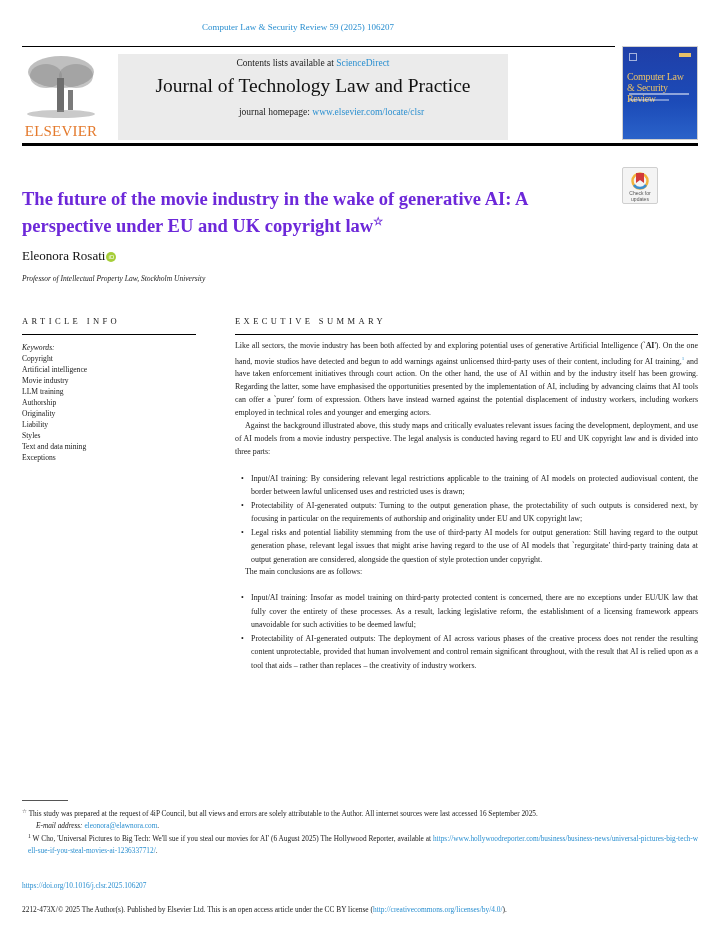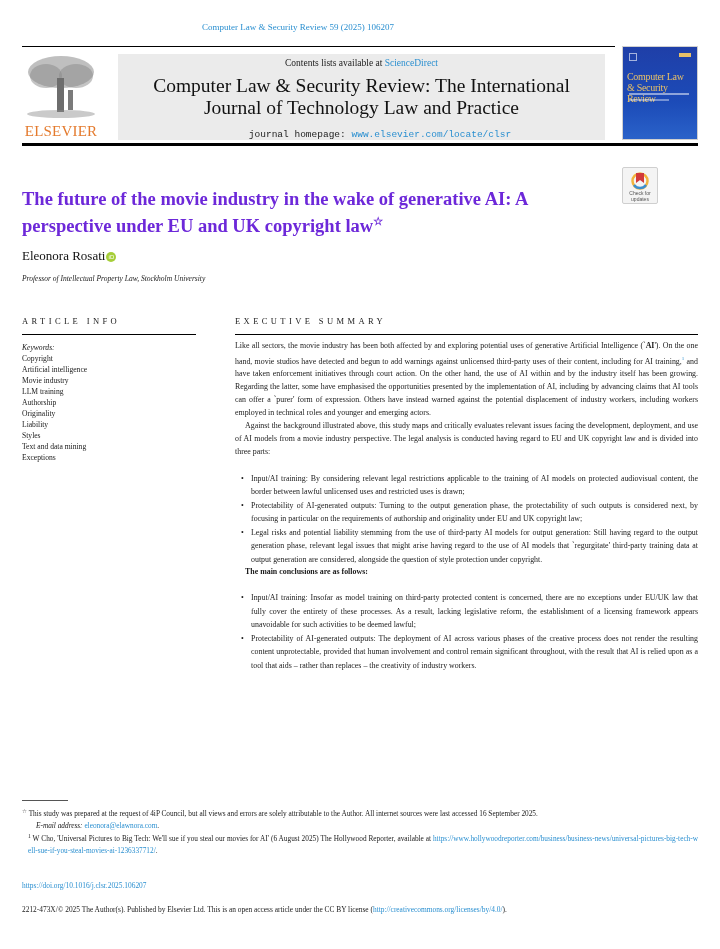--- a/index.html
+++ b/index.html
@@ -8,24 +8,24 @@
     a, .link { color: #2a8fd0; text-decoration: none; }
 
     .running-head { position: absolute; top: 22px; left: 0; width: 596px; text-align: center; font-size: 9px; color: #2a8fd0; }
 
     .masthead { position: absolute; top: 42px; left: 22px; width: 676px; height: 104px; }
     .masthead .rule-top { position: absolute; top: 4px; left: 0; width: 593px; height: 1px; background: #000; }
     .masthead .rule-bottom { position: absolute; top: 101px; left: 0; width: 676px; height: 3px; background: #000; }
     .logo { position: absolute; top: 12px; left: 0; width: 78px; height: 86px; }
     .logo .tree { position: absolute; top: 0; left: 2px; width: 74px; height: 66px; }
     .logo .wordmark { position: absolute; bottom: 0; left: 0; width: 78px; text-align: center; font-size: 15px; color: #e47a2d; letter-spacing: 0.2px; font-family: "Liberation Serif", serif; }
-    .banner { position: absolute; top: 12px; left: 96px; width: 487px; height: 86px; background: #ebebeb; text-align: center; }
+    .banner { position: absolute; top: 12px; left: 96px; width: 390px; height: 86px; background: #ebebeb; text-align: center; }
     .banner .contents { margin-top: 4px; font-size: 9.5px; color: #222; }
     .banner .journal-title { margin-top: 7px; font-size: 19.5px; line-height: 22px; color: #111; }
-    .banner .homepage { margin-top: 10px; font-size: 9.5px; font-family: Liberation Mono, monospace; color: #222; margin-left: 37px; }
+    .banner .homepage { margin-top: 10px; font-size: 9.5px; font-family: Liberation Serif, serif; color: #222; margin-left: 37px; }
     .cover { position: absolute; top: 4px; left: 600px; width: 76px; height: 94px; background: linear-gradient(180deg, #1f3fa8 0%, #1c4bb8 60%, #2a62c9 100%); border: 1px solid #d0d0d0; }
     .cover .cv-title { position: absolute; top: 24px; left: 4px; font-size: 10px; line-height: 11px; color: #e8c068; font-family: "Liberation Serif", serif; letter-spacing: -0.3px; }
     .cover .cv-small { position: absolute; top: 46px; left: 6px; width: 60px; height: 2px; background: rgba(255,255,255,0.5); }
     .cover .cv-small2 { position: absolute; top: 52px; left: 6px; width: 40px; height: 2px; background: rgba(255,255,255,0.4); }
     .cover .cv-tag { position: absolute; top: 6px; right: 6px; width: 12px; height: 4px; background: #e8c068; }
     .cover .cv-logo { position: absolute; top: 6px; left: 6px; width: 8px; height: 8px; border: 1px solid rgba(255,255,255,0.6); }
 
     .crossmark { position: absolute; top: 167px; left: 622px; width: 36px; height: 37px; background: #f4f4f4; border: 1px solid #cfcfcf; border-radius: 2px; text-align: center; }
     .crossmark svg { display: block; margin: 3px auto 0; }
     .crossmark .cm-label { font-family: "Liberation Sans", sans-serif; font-size: 5px; line-height: 5.5px; color: #555; }
@@ -47,21 +47,21 @@
     .summary-col p { font-size: 7.9px; line-height: 12.9px; text-align: justify; color: #1a1a1a; }
     .summary-col p.first { margin-top: 5px; }
     .summary-col p.indent { text-indent: 10px; }
     .summary-col sup { font-size: 5px; color: #2a8fd0; }
     .summary-col ul { list-style: none; margin-left: 6px; }
     .summary-col ul.first-list { margin-top: 13px; }
     .summary-col ul.second-list { margin-top: 13px; }
     .summary-col li { position: relative; padding-left: 10px; font-size: 7.9px; line-height: 13.5px; text-align: justify; }
     .summary-col li .bullet { position: absolute; left: 0; top: 0; }
     .summary-col li b { font-weight: normal; }
-    .summary-col .conclusions { margin-left: 10px; font-size: 7.9px; line-height: 12px; font-weight: bold; }
+    .summary-col .conclusions { margin-left: 10px; font-size: 7.9px; line-height: 12px; }
 
     .footnotes { position: absolute; top: 800px; left: 22px; width: 676px; font-size: 7.3px; line-height: 11.6px; color: #1a1a1a; }
     .footnotes .fn-rule { width: 46px; height: 1px; background: #555; margin-bottom: 5px; }
     .footnotes .fn { text-align: justify; }
     .footnotes .fn.indent { padding-left: 14px; }
     .footnotes .fn-mark { font-size: 5.5px; vertical-align: 3px; }
     .footnotes i { }
 
     .doi { position: absolute; top: 881px; left: 22px; font-size: 7.4px; color: #2a8fd0; }
     .license { position: absolute; top: 905px; left: 22px; font-size: 7.4px; color: #1a1a1a; }
@@ -84,21 +84,20 @@
         <rect x="44" y="36" width="5" height="20" fill="#7a7a7a"></rect>
         <ellipse cx="37" cy="60" rx="34" ry="4" opacity="0.45"></ellipse>
       </g>
     </svg>
     <div class="wordmark">ELSEVIER</div>
   </div>
 
   <div class="banner">
     <div class="contents"><span>Contents lists available at </span><span class="link">ScienceDirect</span></div>
     <div class="journal-title">
-      <div>Computer Law &amp; Security Review: The International</div>
       <div>Journal of Technology Law and Practice</div>
     </div>
     <div class="homepage"><span>journal homepage: </span><span class="link">www.elsevier.com/locate/clsr</span></div>
   </div>
 
   <div class="cover">
     <div class="cv-logo"></div>
     <div class="cv-tag"></div>
     <div class="cv-title">Computer Law<br>&amp; Security Review</div>
     <div class="cv-small"></div>

